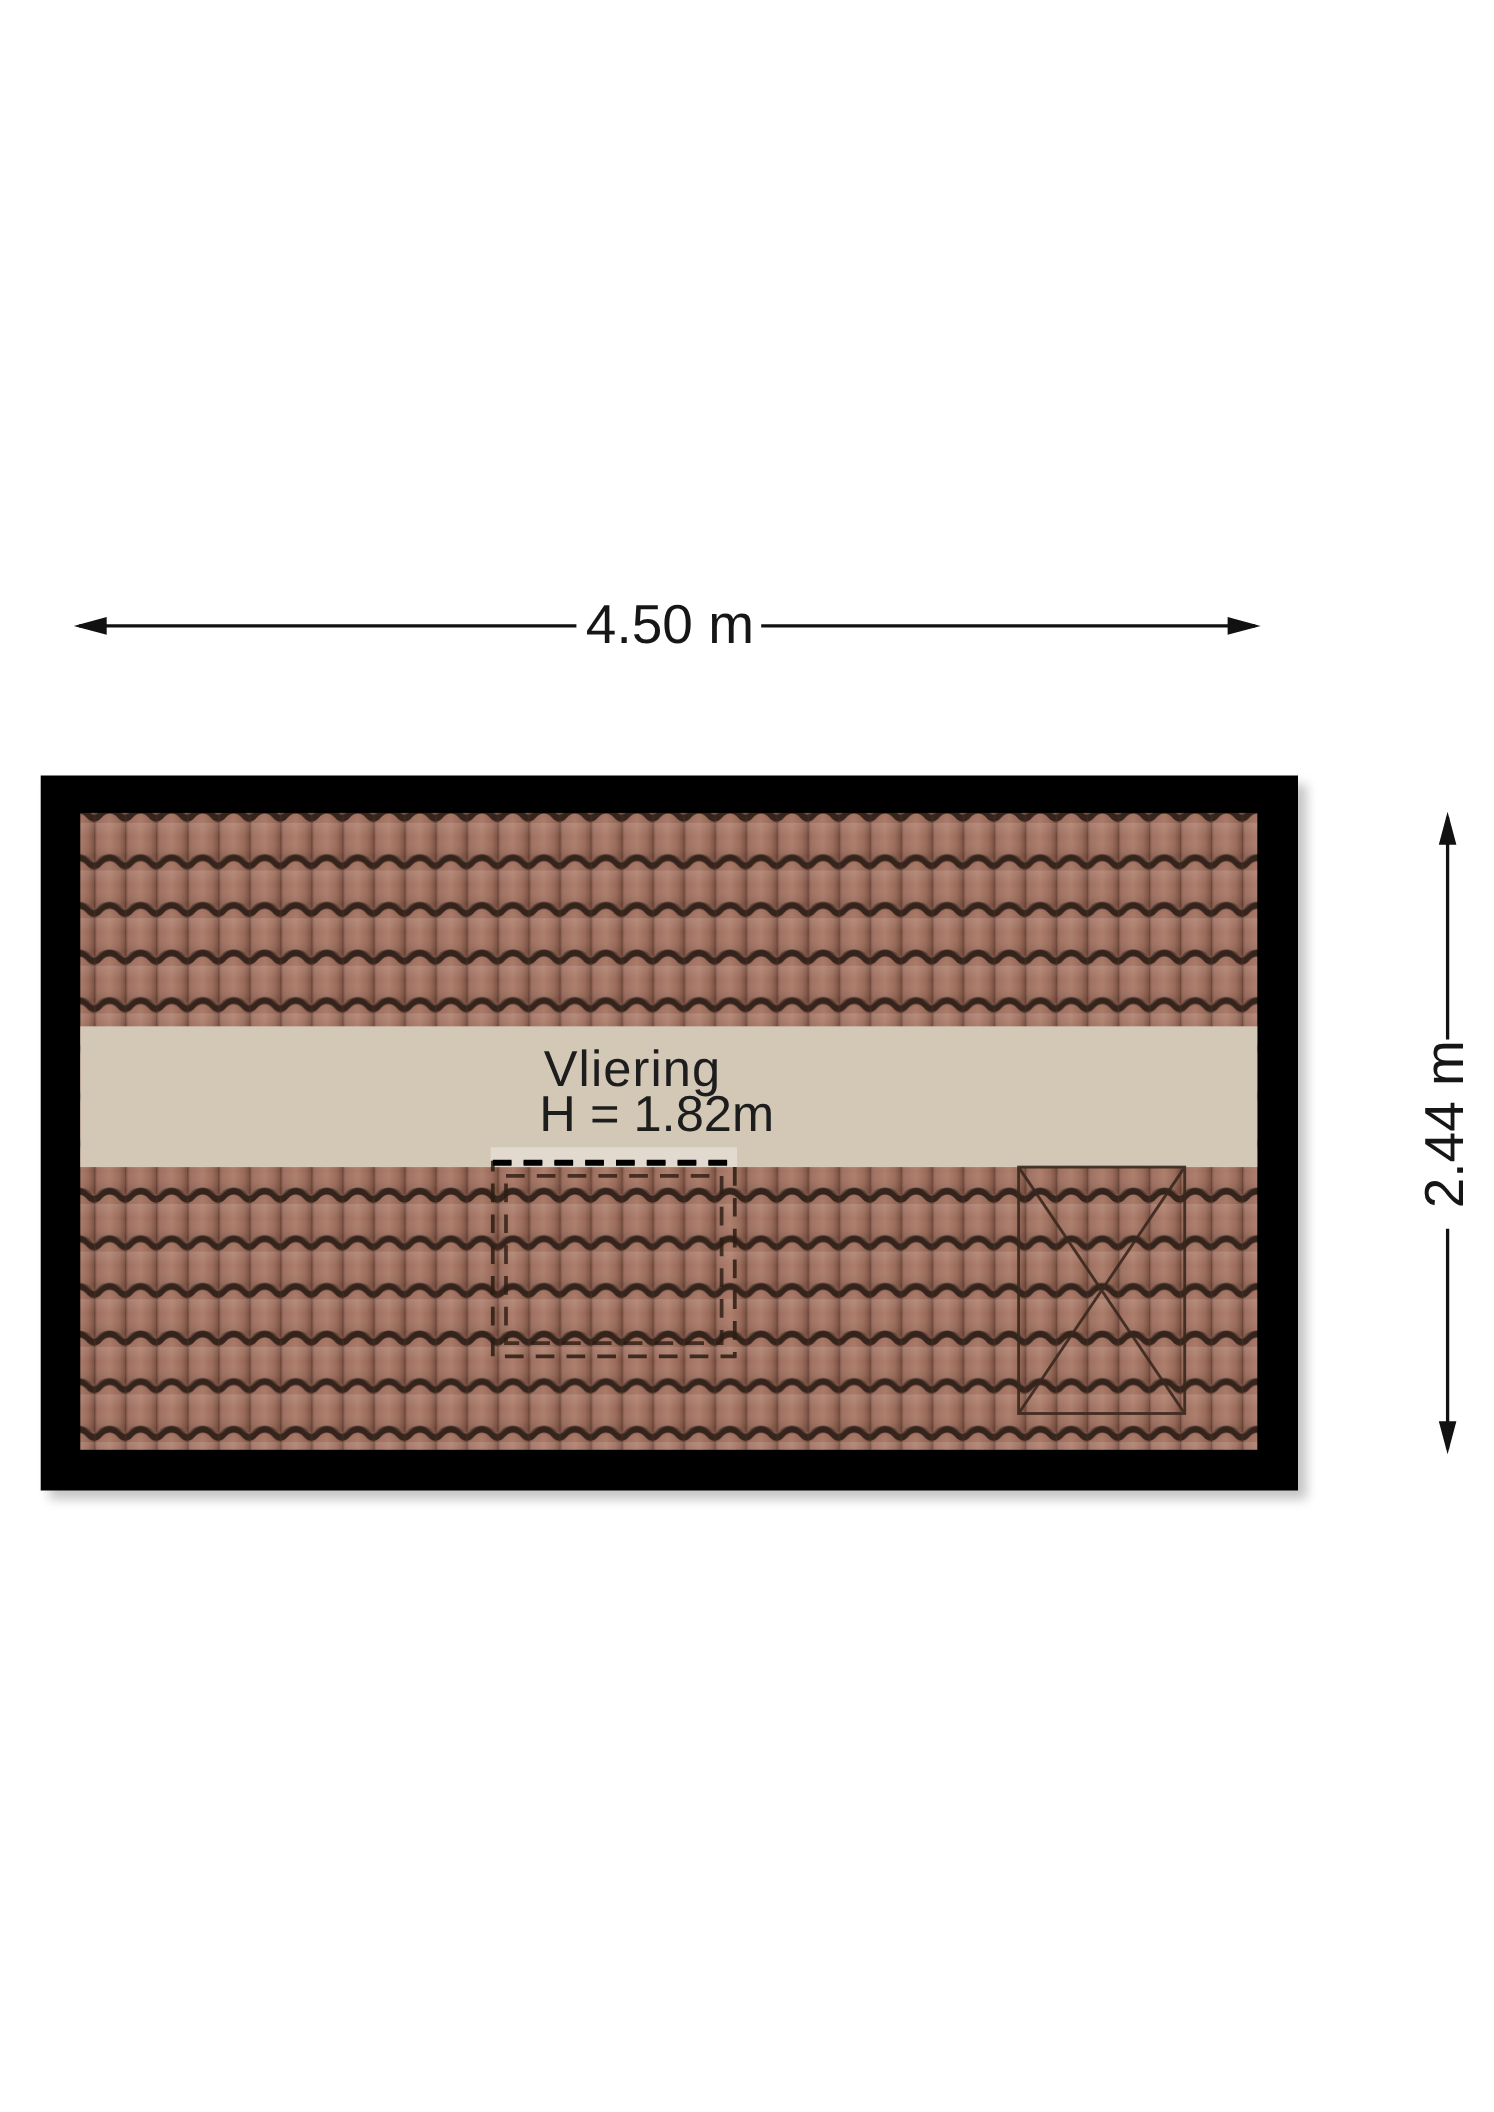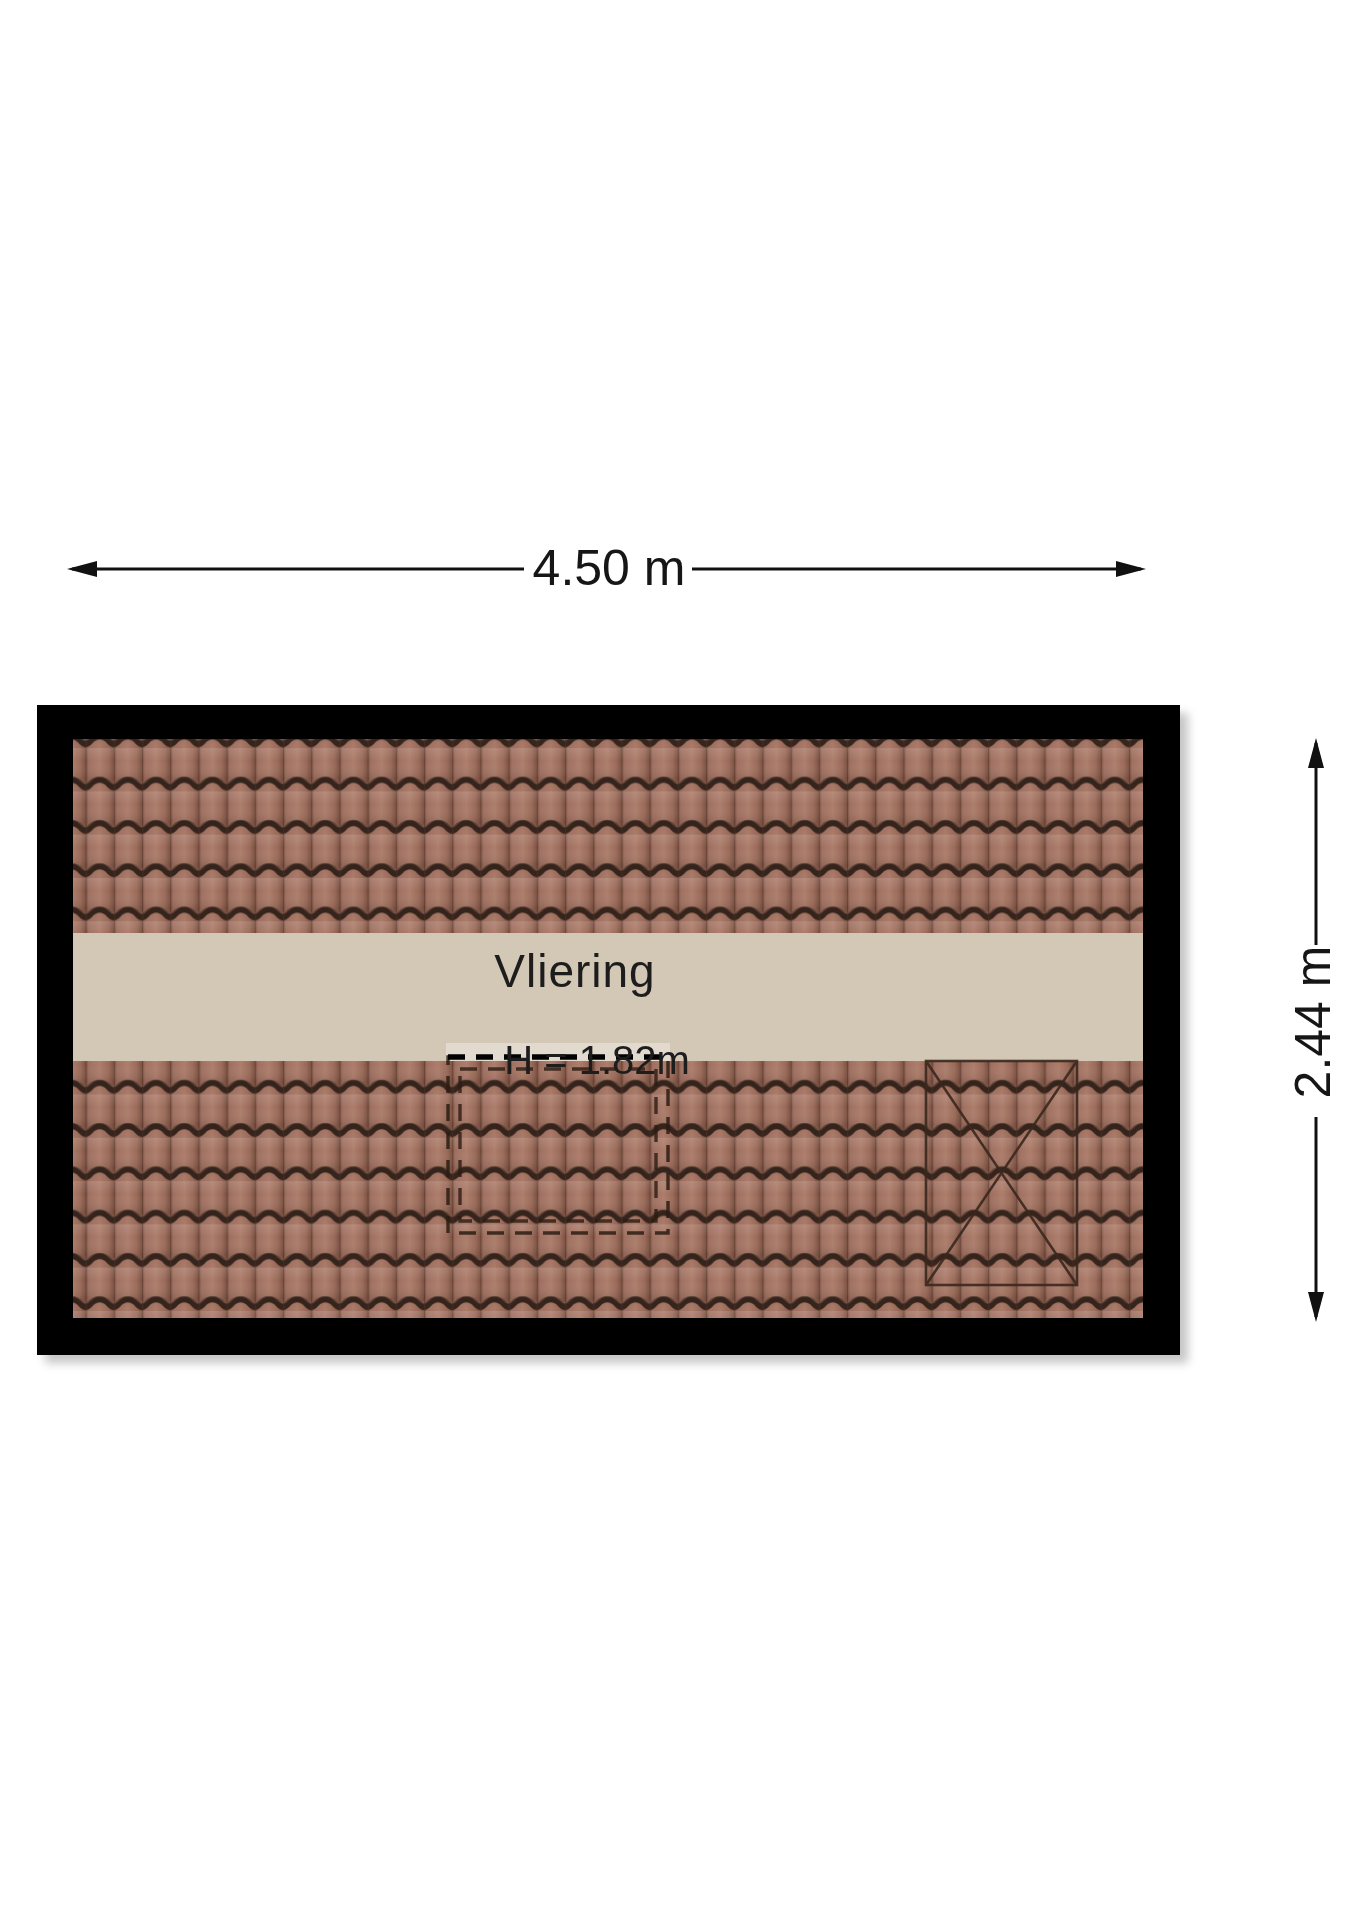--- a/index.html
+++ b/index.html
@@ -41,23 +41,22 @@
   .label.room-name {
     left: 575px;
     top: 971px;
     font-size: 46px;
     letter-spacing: 1px;
     color: #1d1d1d;
   }
   .label.room-height {
     left: 597px;
     top: 1012px;
-    font-size: 40px;
+    font-size: 46px;
     color: #1d1d1d;
-    margin-top: 48px;
   }
 </style>
 </head>
 <body>
 
 <div class="canvas">
 
   <svg width="1358" height="1920" viewBox="0 0 1358 1920">
     <defs>
       <linearGradient id="tg" x1="0" y1="0" x2="1" y2="0">

